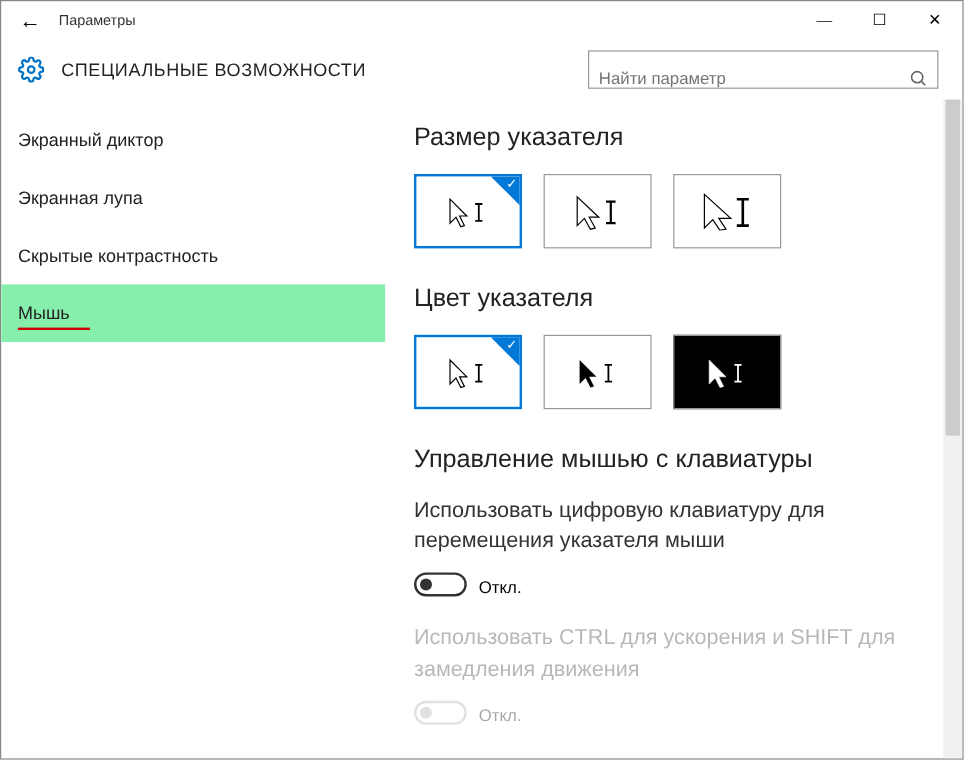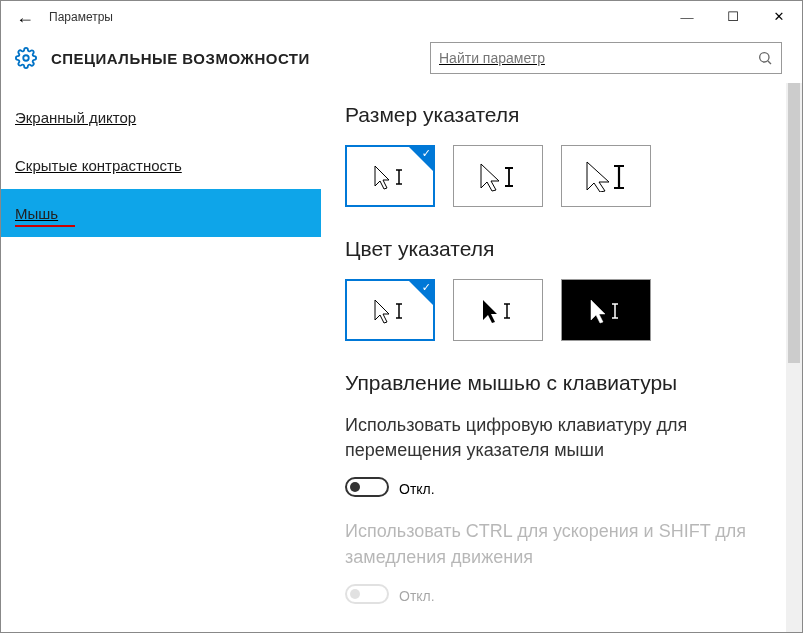--- a/index.html
+++ b/index.html
@@ -6,29 +6,29 @@
   body { width: 803px; height: 633px; background: #fff; overflow: hidden; border: 1px solid #888; position: relative; }
 
   .titlebar { height: 32px; display: flex; align-items: center; padding-left: 8px; }
   .titlebar .back { width: 32px; height: 32px; display:flex; align-items:center; justify-content:center; font-size:18px; cursor:pointer; }
   .titlebar .title { font-size: 12px; margin-left: 8px; color:#333; }
   .winbtns { position:absolute; right:0; top:0; display:flex; }
   .winbtn { width:46px; height:32px; display:flex; align-items:center; justify-content:center; font-size:13px; font-family: "Segoe UI Symbol"; cursor:pointer; }
 
   .header { height: 50px; display:flex; align-items:center; padding: 0 20px 0 14px; }
   .gear { width:22px; height:22px; color:#0072c6; margin-right:14px; }
-  .htitle { font-size: 15px; font-weight:700; letter-spacing: .5px; color:#222; }
-  .search { margin-left:auto; width:352px; height:32px; border:1px solid #999; display:flex; align-items:center; padding:0 8px;text-decoration:underline; }
+  .htitle { font-size: 15px; font-weight:400; letter-spacing: .5px; color:#222; }
+  .search { margin-left:auto; width:292px; height:32px; border:1px solid #999; display:flex; align-items:flex-end; padding:0 8px; }
   .search input { flex:1; border:none; outline:none; font-size:14px; color:#666; background:transparent; }
   .search-icon { width:16px; height:16px; color:#666; }
 
   .body { display:flex; height: calc(100% - 82px); }
-  .sidebar { width: 320px; flex-shrink:0; padding-top:10px;text-decoration:underline; }
+  .sidebar { width: 320px; flex-shrink:0; padding-top:10px; }
   .sb-item { height:48px; display:flex; align-items:center; padding-left:14px; font-size:15px; color:#222; cursor:pointer; }
-  .sb-item.active { background:#0ea5e9; position:relative; }
+  .sb-item.active { background:#86efac; position:relative; }
   .sb-item.active::after { content:""; position:absolute; left:14px; bottom:10px; width:60px; height:2px; background:#c00; }
 
   .content { flex:1; padding: 20px 24px 0 24px; position:relative; overflow:hidden; }
   .content h2 { font-size:21px; font-weight:400; color:#222; margin-bottom:18px; }
   .row { display:flex; gap:18px; margin-bottom:30px; }
   .tile { width:90px; height:62px; border:1px solid #999; position:relative; display:flex; align-items:center; justify-content:center; cursor:pointer; background:#fff; }
   .tile.sel { border:2px solid #0078d7; }
   .check { position:absolute; top:0; right:0; width:0; height:0; border-left:24px solid transparent; border-top:24px solid #0078d7; }
   .check::after { content:"✓"; position:absolute; top:-24px; right:2px; color:#fff; font-size:11px; }
   .tile.dark { background:#000; }
@@ -71,20 +71,23 @@
         <circle cx="11" cy="11" r="7"></circle>
         <line x1="21" y1="21" x2="16.5" y2="16.5"></line>
       </svg>
   </div>
 </div>
 
 <div class="body">
   <div class="sidebar">
     <div class="sb-item">
         <span>Экранный диктор</span>
+      </div>
+    <div class="sb-item">
+        <span>Экранная лупа</span>
       </div>
     <div class="sb-item">
         <span>Скрытые контрастность</span>
       </div>
     <div class="sb-item active">
         <span>Мышь</span>
       </div>
   </div>
 
   <div class="content">

